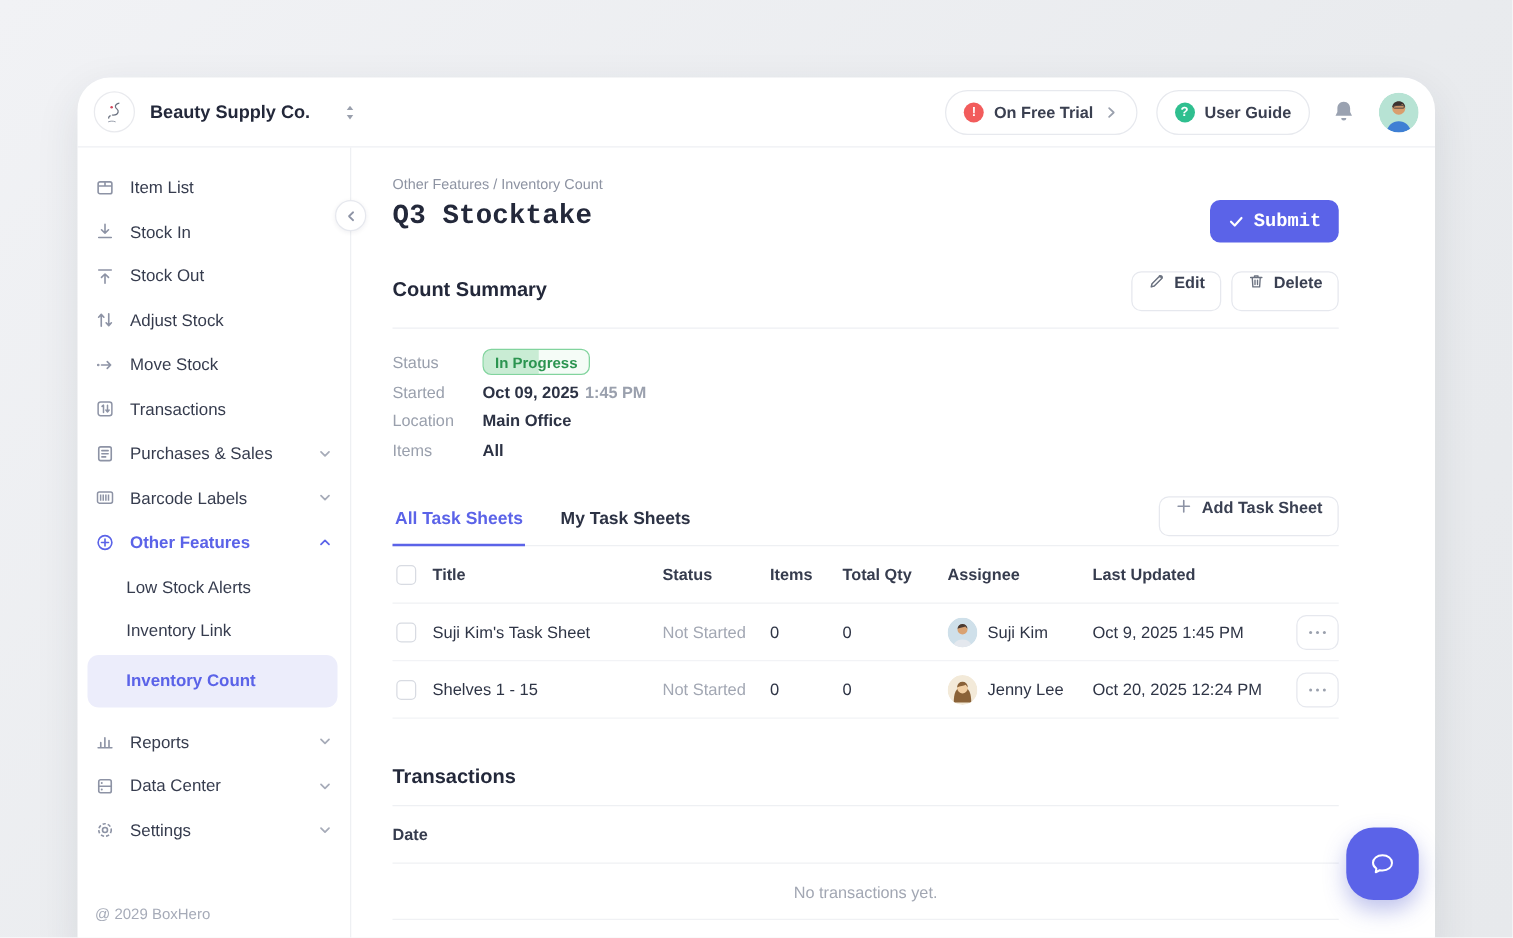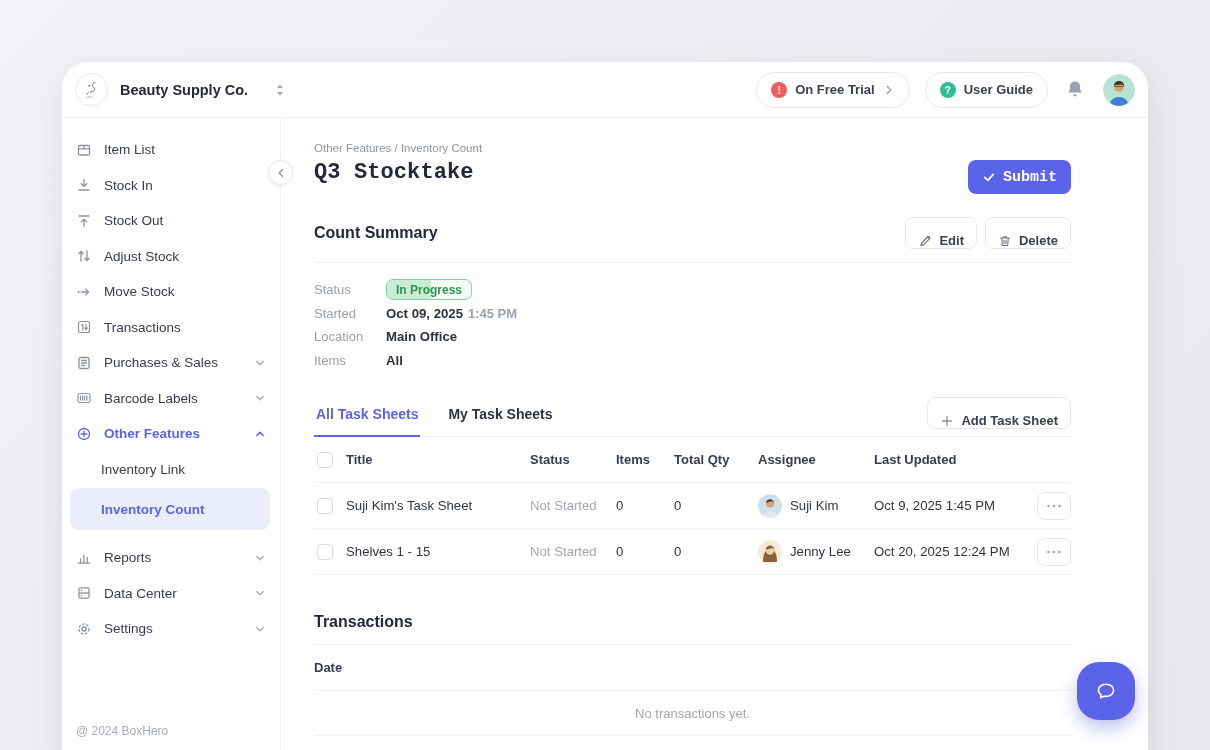--- a/index.html
+++ b/index.html
@@ -42,21 +42,21 @@
   .sidebar-footer { position:absolute; left:14px; top:606px; font-size:12px; color:#a6abb8; }
   
   .main { position:absolute; left:219px; top:56px; right:0; bottom:0; padding:24px 77px 0 33px; overflow:hidden; }
   .breadcrumb { font-size:11.5px; color:#8d93a2; cursor:pointer; }
   .title-row { display:flex; align-items:flex-start; margin-top:6px;font-family:Liberation Mono, monospace; }
   .page-title { font-size:22px; font-weight:700; color:#23283a; letter-spacing:.1px; }
   .btn-submit { margin-left:auto; height:34px; padding:0 14px; background:#5b63e8; color:#fff; border:none; border-radius:8px; font-family:inherit; font-size:15px; font-weight:700; display:flex; align-items:center; gap:7px; cursor:pointer; }
   .section-row { display:flex; align-items:center; margin-top:23px; }
   .section-title { font-size:16px; font-weight:700; color:#23283a; }
   .btn-group { margin-left:auto; display:flex; gap:8px; }
-  .btn-light { height:32px; padding:0 12px; border:1px solid #e6e8ee; border-radius:8px; background:#fff; font-family:inherit; font-size:13px; font-weight:700; color:#3a4052; display:flex; align-items:flex-end; gap:7px; cursor:pointer; }
+  .btn-light { height:32px; padding:0 12px; border:1px solid #e6e8ee; border-radius:8px; background:#fff; font-family:inherit; font-size:13px; font-weight:700; color:#3a4052; display:flex; align-items:flex-start; gap:7px; cursor:pointer; }
   .divider { height:1px; background:#eef0f3; margin-top:13px; }
   .fields { margin-top:15px; }
   .field-row { display:flex; align-items:center; height:23.5px; font-size:13px; }
   .field-label { width:72px; color:#9aa0ad; }
   .field-value { color:#2c3244; font-weight:700; font-size:13.2px; }
   .field-suffix { color:#9aa0ad; font-weight:700; margin-left:5px; }
   .badge-status { font-size:12px; font-weight:700; color:#2b9450; border:1px solid #82d49e; border-radius:7px; padding:2.5px 9px; background:linear-gradient(90deg,#c9ecd4 0,#c9ecd4 52%,#f5fcf7 52%); }
   .tabs-row { display:flex; align-items:flex-end; margin-top:25px; border-bottom:1px solid #eef0f3; }
   .tab { font-size:14px; font-weight:700; color:#2c3244; padding:0 2px 13px; margin-right:26px; cursor:pointer; border-bottom:2.5px solid transparent; margin-bottom:-1px; }
   .tab.active { color:#5b63e8; border-bottom-color:#5b63e8; }
@@ -222,20 +222,23 @@
           </svg>
         </span>
       <span>Other Features</span>
       <span class="chev">
           <svg width="12" height="12" viewBox="0 0 12 12" fill="none">
             <path d="M2.8 7.5L6 4.3l3.2 3.2" stroke="#5b63e8" stroke-width="1.4" stroke-linecap="round" stroke-linejoin="round"></path>
           </svg>
         </span>
     </div>
     <div class="nav-sub">
+      <span>Low Stock Alerts</span>
+    </div>
+    <div class="nav-sub">
       <span>Inventory Link</span>
     </div>
     <div class="nav-sub active">
       <span>Inventory Count</span>
     </div>
     <div class="nav-gap"></div>
     <div class="nav-item">
       <span class="ic">
           <svg width="16" height="16" viewBox="0 0 16 16" fill="none" stroke="#8d93a5" stroke-width="1.3" stroke-linecap="round">
             <path d="M2.5 13.2h11M4.6 13.2V9M7.9 13.2V5.2M11.2 13.2V7.4"></path>
@@ -276,21 +279,21 @@
             <path d="M2.8 4.5L6 7.7l3.2-3.2" stroke="#a6abb8" stroke-width="1.4" stroke-linecap="round" stroke-linejoin="round"></path>
           </svg>
         </span>
     </div>
 
     <div class="collapse-btn">
       <svg width="12" height="12" viewBox="0 0 12 12" fill="none">
           <path d="M7.5 2.8L4.2 6l3.3 3.2" stroke="#8d93a5" stroke-width="1.4" stroke-linecap="round" stroke-linejoin="round"></path>
         </svg>
     </div>
-    <div class="sidebar-footer">@ 2024 BoxHero</div>
+    <div class="sidebar-footer">@ 2029 BoxHero</div>
   </div>
 
   <div class="main">
     <div class="breadcrumb">Other Features / Inventory Count</div>
 
     <div class="title-row">
       <div class="page-title">Q3 Stocktake</div>
       <button class="btn-submit">
         <svg width="14" height="14" viewBox="0 0 14 14" fill="none">
             <path d="M2.8 7.4l3 3 5.4-6" stroke="#fff" stroke-width="1.7" stroke-linecap="round" stroke-linejoin="round"></path>

